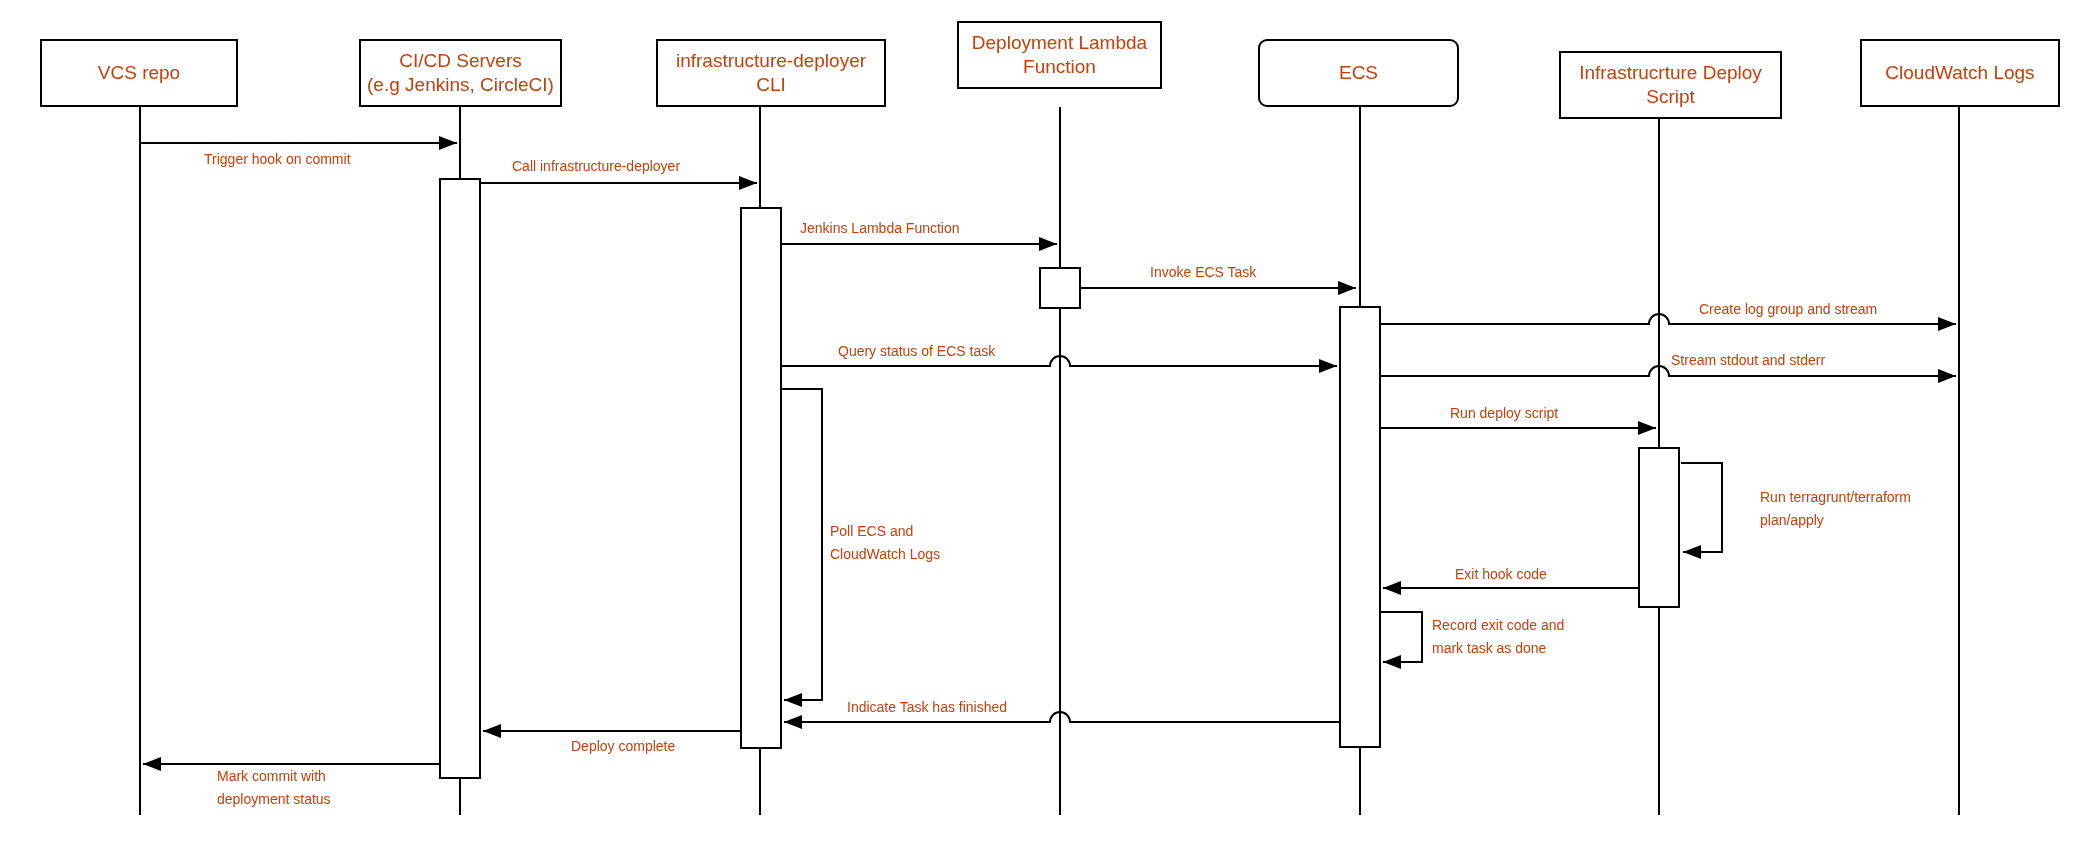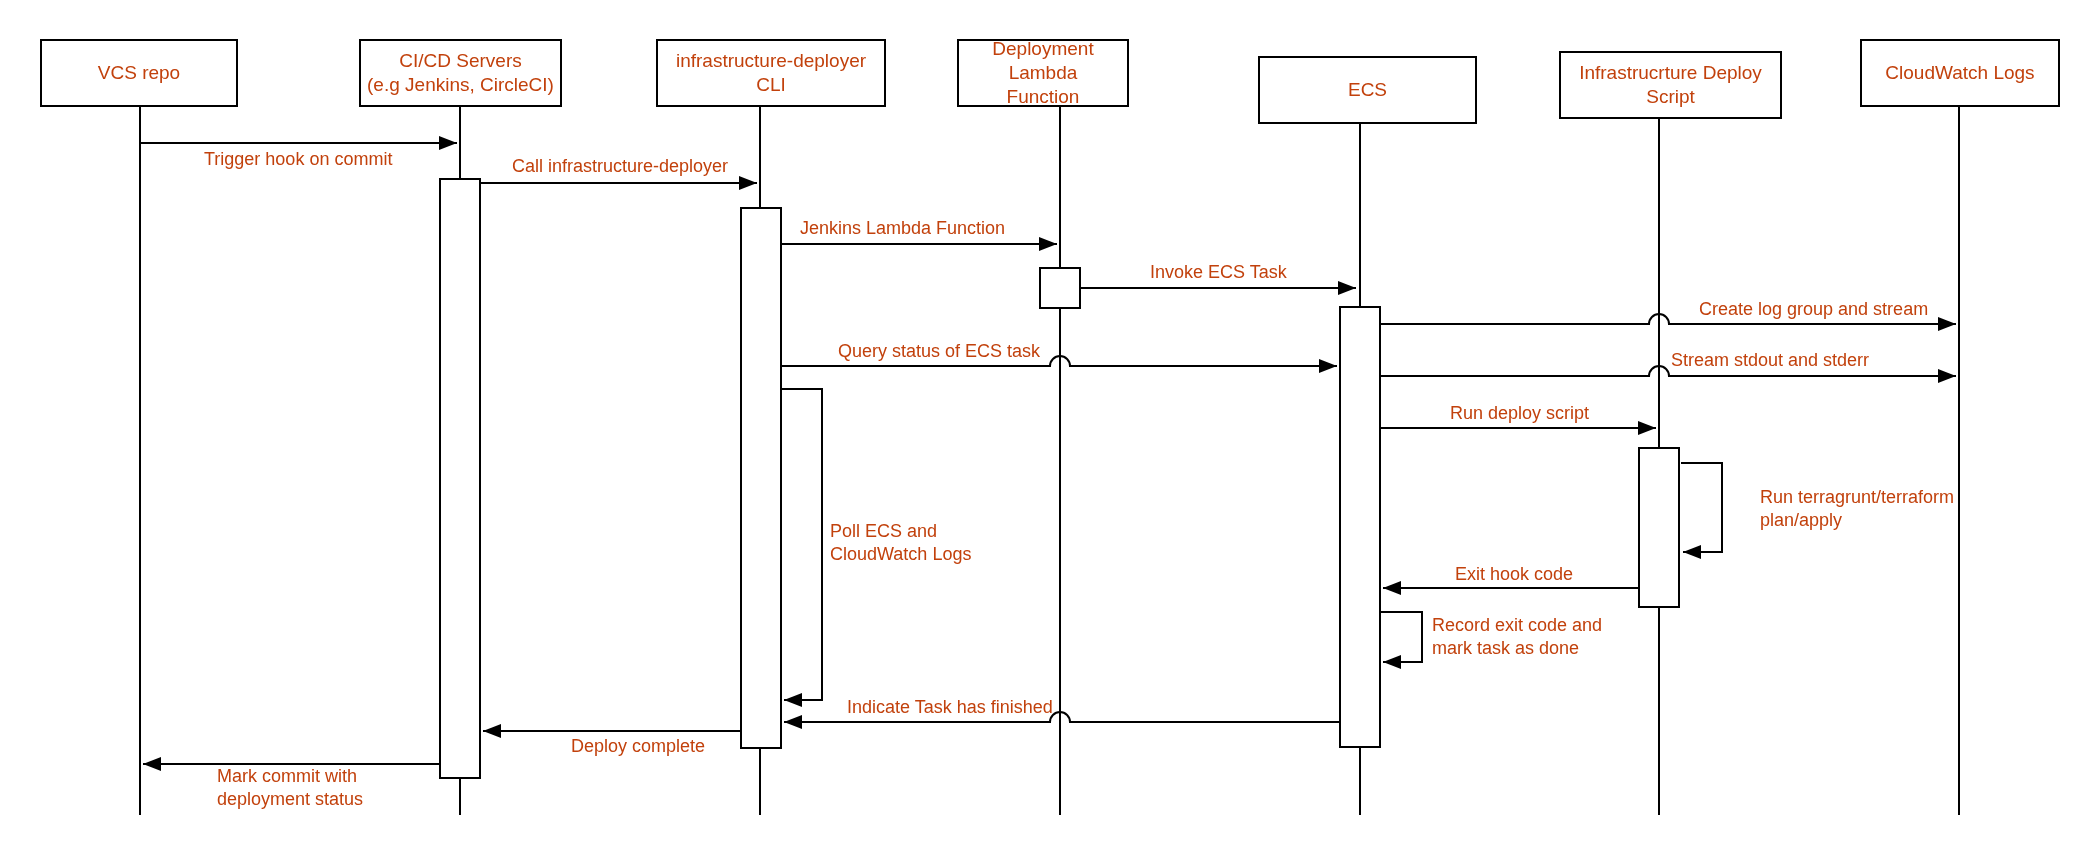--- a/index.html
+++ b/index.html
@@ -18,21 +18,21 @@
     height:68px;
     border:2px solid #000000;
     background:#ffffff;
     display:flex; align-items:center; justify-content:center;
     text-align:center;
     font-size:19px; line-height:24px;
     white-space:pre-line;
   }
   .msg-label {
     position:absolute;
-    font-size:18px; line-height:23px;
+    font-size:14px; line-height:23px;
     white-space:pre-line;
   }
 </style>
 </head>
 <body>
 
 <div id="canvas">
 
   <svg id="diagram-svg" viewBox="0 0 2100 858">
     <defs>
@@ -76,23 +76,23 @@
       <line x1="740" y1="731" x2="483" y2="731" marker-end="url(#ah)"></line>
       <line x1="439" y1="764" x2="143" y2="764" marker-end="url(#ah)"></line>
     </g>
   </svg>
 
   <div class="actor-box" style="left:40px;   top:39px; width:198px;">VCS repo</div>
   <div class="actor-box" style="left:359px;  top:39px; width:203px;">CI/CD Servers
 (e.g Jenkins, CircleCI)</div>
   <div class="actor-box" style="left:656px;  top:39px; width:230px;">infrastructure-deployer
 CLI</div>
-  <div class="actor-box" style="left:957px;  top:39px; width:172px;">Deployment Lambda
+  <div class="actor-box" style="left:957px;  top:21px; width:205px;">Deployment Lambda
 Function</div>
-  <div class="actor-box" style="left:1258px; top:56px; width:219px;">ECS</div>
+  <div class="actor-box" style="left:1258px; top:39px; width:201px;border-radius:9px;">ECS</div>
   <div class="actor-box" style="left:1559px; top:51px; width:223px;">Infrastrucrture Deploy
 Script</div>
   <div class="actor-box" style="left:1860px; top:39px; width:200px;">CloudWatch Logs</div>
 
   <div class="msg-label" style="left:204px;  top:148px;">Trigger hook on commit</div>
   <div class="msg-label" style="left:512px;  top:155px;">Call infrastructure-deployer</div>
   <div class="msg-label" style="left:800px;  top:217px;">Jenkins Lambda Function</div>
   <div class="msg-label" style="left:1150px; top:261px;">Invoke ECS Task</div>
   <div class="msg-label" style="left:1699px; top:298px;">Create log group and stream</div>
   <div class="msg-label" style="left:838px;  top:340px;">Query status of ECS task</div>

